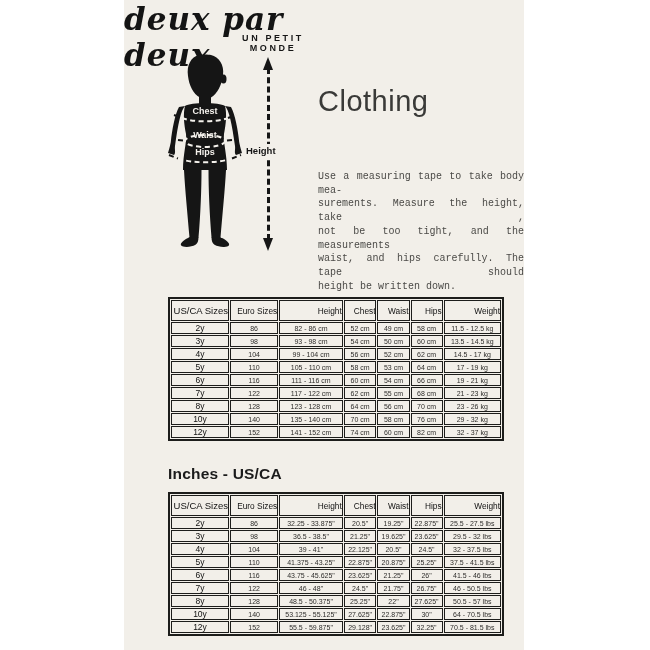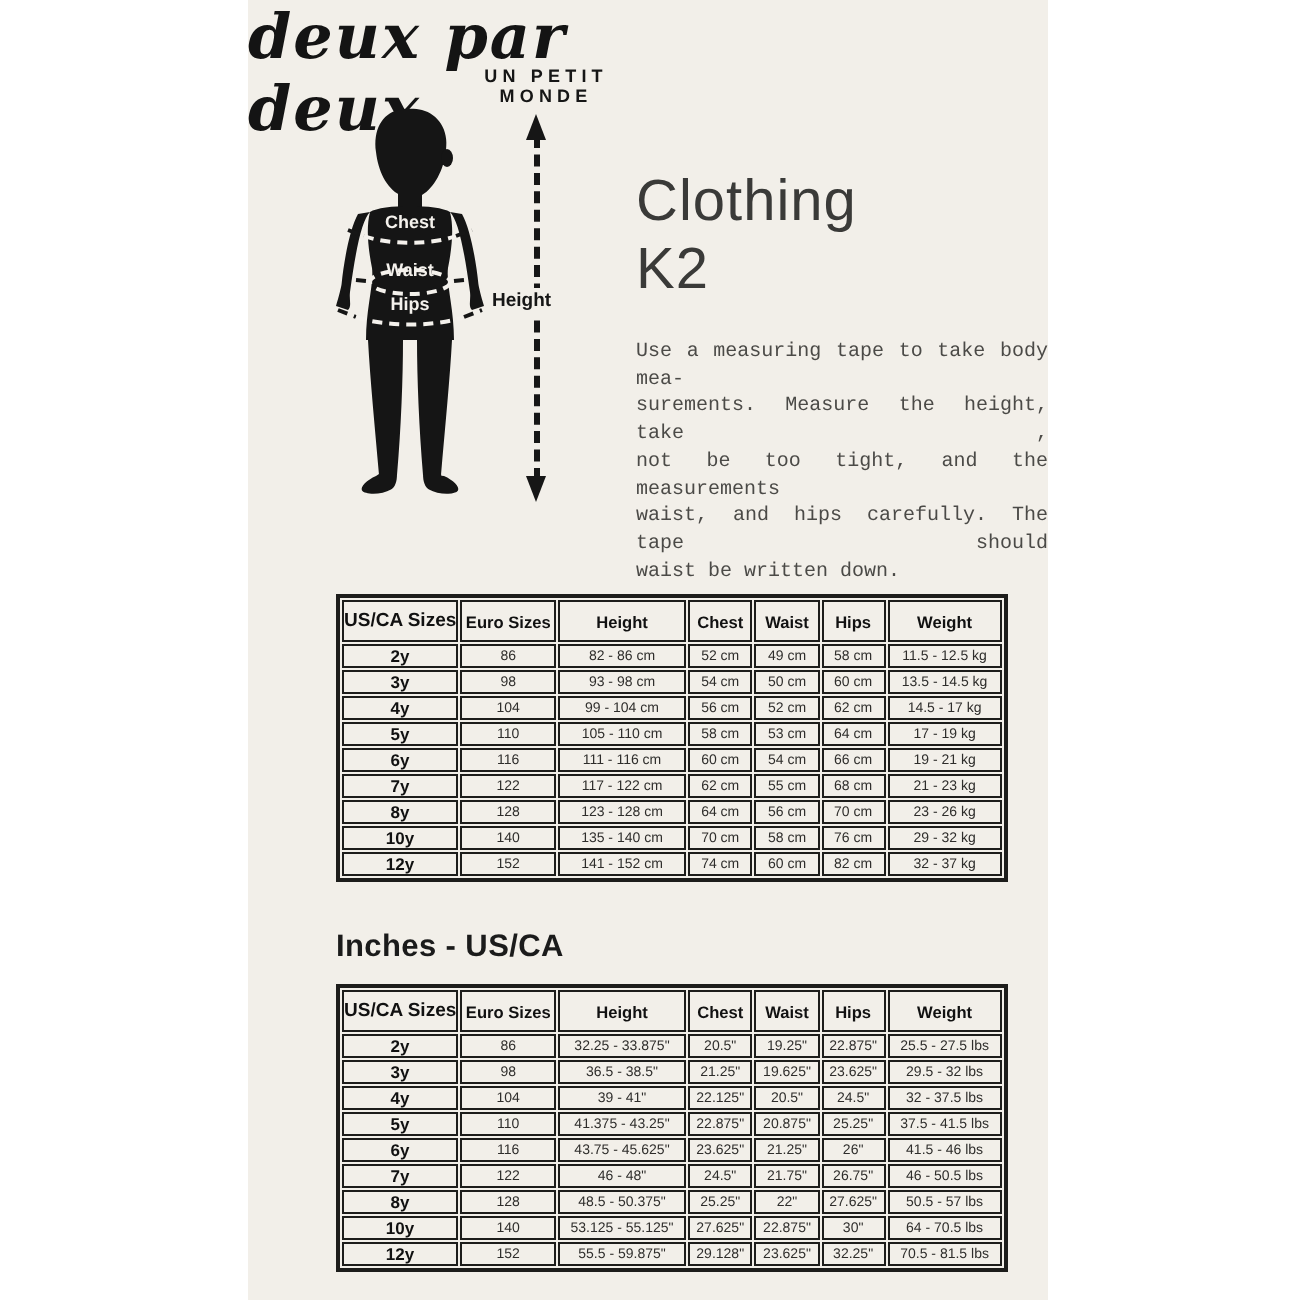--- a/index.html
+++ b/index.html
@@ -47,24 +47,24 @@
   .section-title{position:absolute;left:168px;font-size:15.5px;font-weight:bold;
     color:#1b1b1b;letter-spacing:0.2px;}
   #cm-title{top:273px;}
   #in-title{top:465px;}
   .size-table{position:absolute;left:168px;width:336px;table-layout:fixed;
     border-collapse:separate;border-spacing:1px;border:2px solid var(--ink);}
   #cm-table{top:297px;}
   #in-table{top:492px;}
   .size-table th,.size-table td{border:1.3px solid var(--ink);text-align:center;
     vertical-align:middle;overflow:hidden;white-space:nowrap;}
-  .size-table th{height:21px;font-size:8.3px;font-weight:bold;color:#111;}
+  .size-table th{height:21px;font-size:8.3px;font-weight:normal;color:#111;text-align:right;}
   .size-table th.c0{font-size:9.5px;}
   .size-table td{height:10px;font-size:7px;color:#2e2d2b;}
-  .size-table td.c0{font-size:8.5px;font-weight:bold;color:#111;}
+  .size-table td.c0{font-size:8.5px;font-weight:normal;color:#111;}
 </style>
 </head>
 <body>
 
 <div id="root">
   <div id="panel"></div>
 
   <div class="logo-script">deux par deux</div>
   <div class="tagline">UN PETIT MONDE</div>
 
@@ -99,28 +99,27 @@
     </g>
   </svg>
 
   <div class="arrow-up"></div>
   <div class="height-line"></div>
   <div class="arrow-down"></div>
   <div class="height-label">Height</div>
 
   <div class="doc-title">
     <div>Clothing</div>
-    <div>K2</div>
   </div>
   <div class="description" id="description">
       <div class="desc-line">Use a measuring tape to take body mea-</div>
       <div class="desc-line">surements. Measure the height, take ,</div>
       <div class="desc-line">not be too tight, and the measurements</div>
       <div class="desc-line">waist, and hips carefully. The tape should</div>
-      <div class="desc-line">waist be written down.</div>
+      <div class="desc-line">height be written down.</div>
     </div>
 
   <table class="size-table" id="cm-table">
       <colgroup>
         <col style="width: 17.9%;">
         <col style="width: 14.9%;">
         <col style="width: 19.6%;">
         <col style="width: 10.1%;">
         <col style="width: 9.9%;">
         <col style="width: 9.9%;">

